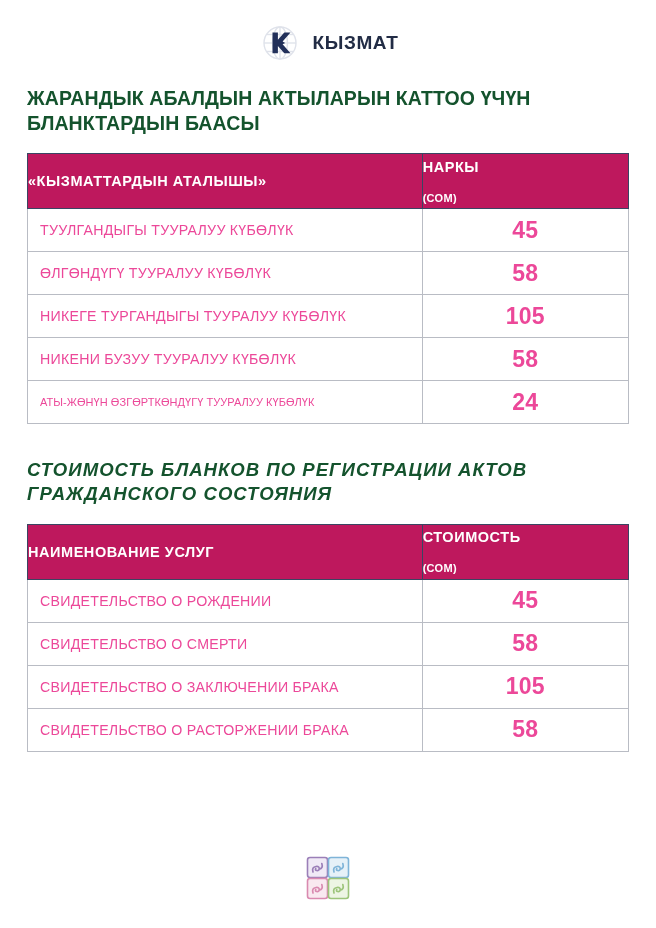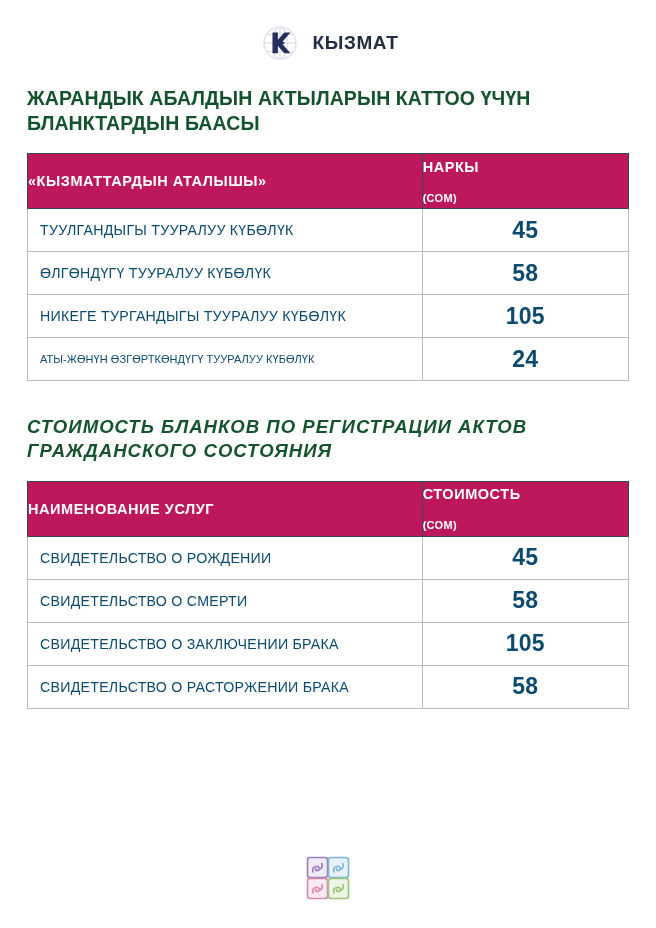--- a/index.html
+++ b/index.html
@@ -87,21 +87,21 @@
     letter-spacing: 0.3px;
     display: block;
     margin-top: 17px;
   }
   .col-name { width: 394px; }
   .col-price { width: 206px; }
 
   .price-table tbody td {
     height: 42px;
     vertical-align: middle;
-    color: #0c4a6e;
+    color: #ec4899;
   }
   td.cell-name {
     text-align: left;
     padding-left: 12px;
     font-size: 14.2px;
     letter-spacing: 0.25px;
   }
   td.cell-name.compact {
     font-size: 11px;
     letter-spacing: 0.05px;
@@ -175,20 +175,24 @@
       <td class="cell-name">ТУУЛГАНДЫГЫ ТУУРАЛУУ КҮБӨЛҮК</td>
       <td class="cell-price">45</td>
     </tr>
     <tr>
       <td class="cell-name">ӨЛГӨНДҮГҮ ТУУРАЛУУ КҮБӨЛҮК</td>
       <td class="cell-price">58</td>
     </tr>
     <tr>
       <td class="cell-name">НИКЕГЕ ТУРГАНДЫГЫ ТУУРАЛУУ КҮБӨЛҮК</td>
       <td class="cell-price">105</td>
+    </tr>
+    <tr>
+      <td class="cell-name">НИКЕНИ БУЗУУ ТУУРАЛУУ КҮБӨЛҮК</td>
+      <td class="cell-price">58</td>
     </tr>
     <tr>
       <td class="cell-name compact">АТЫ-ЖӨНҮН ӨЗГӨРТКӨНДҮГҮ ТУУРАЛУУ КҮБӨЛҮК</td>
       <td class="cell-price">24</td>
     </tr>
   </tbody>
 </table>
 
 <div class="gap-after-table-1"></div>
 

